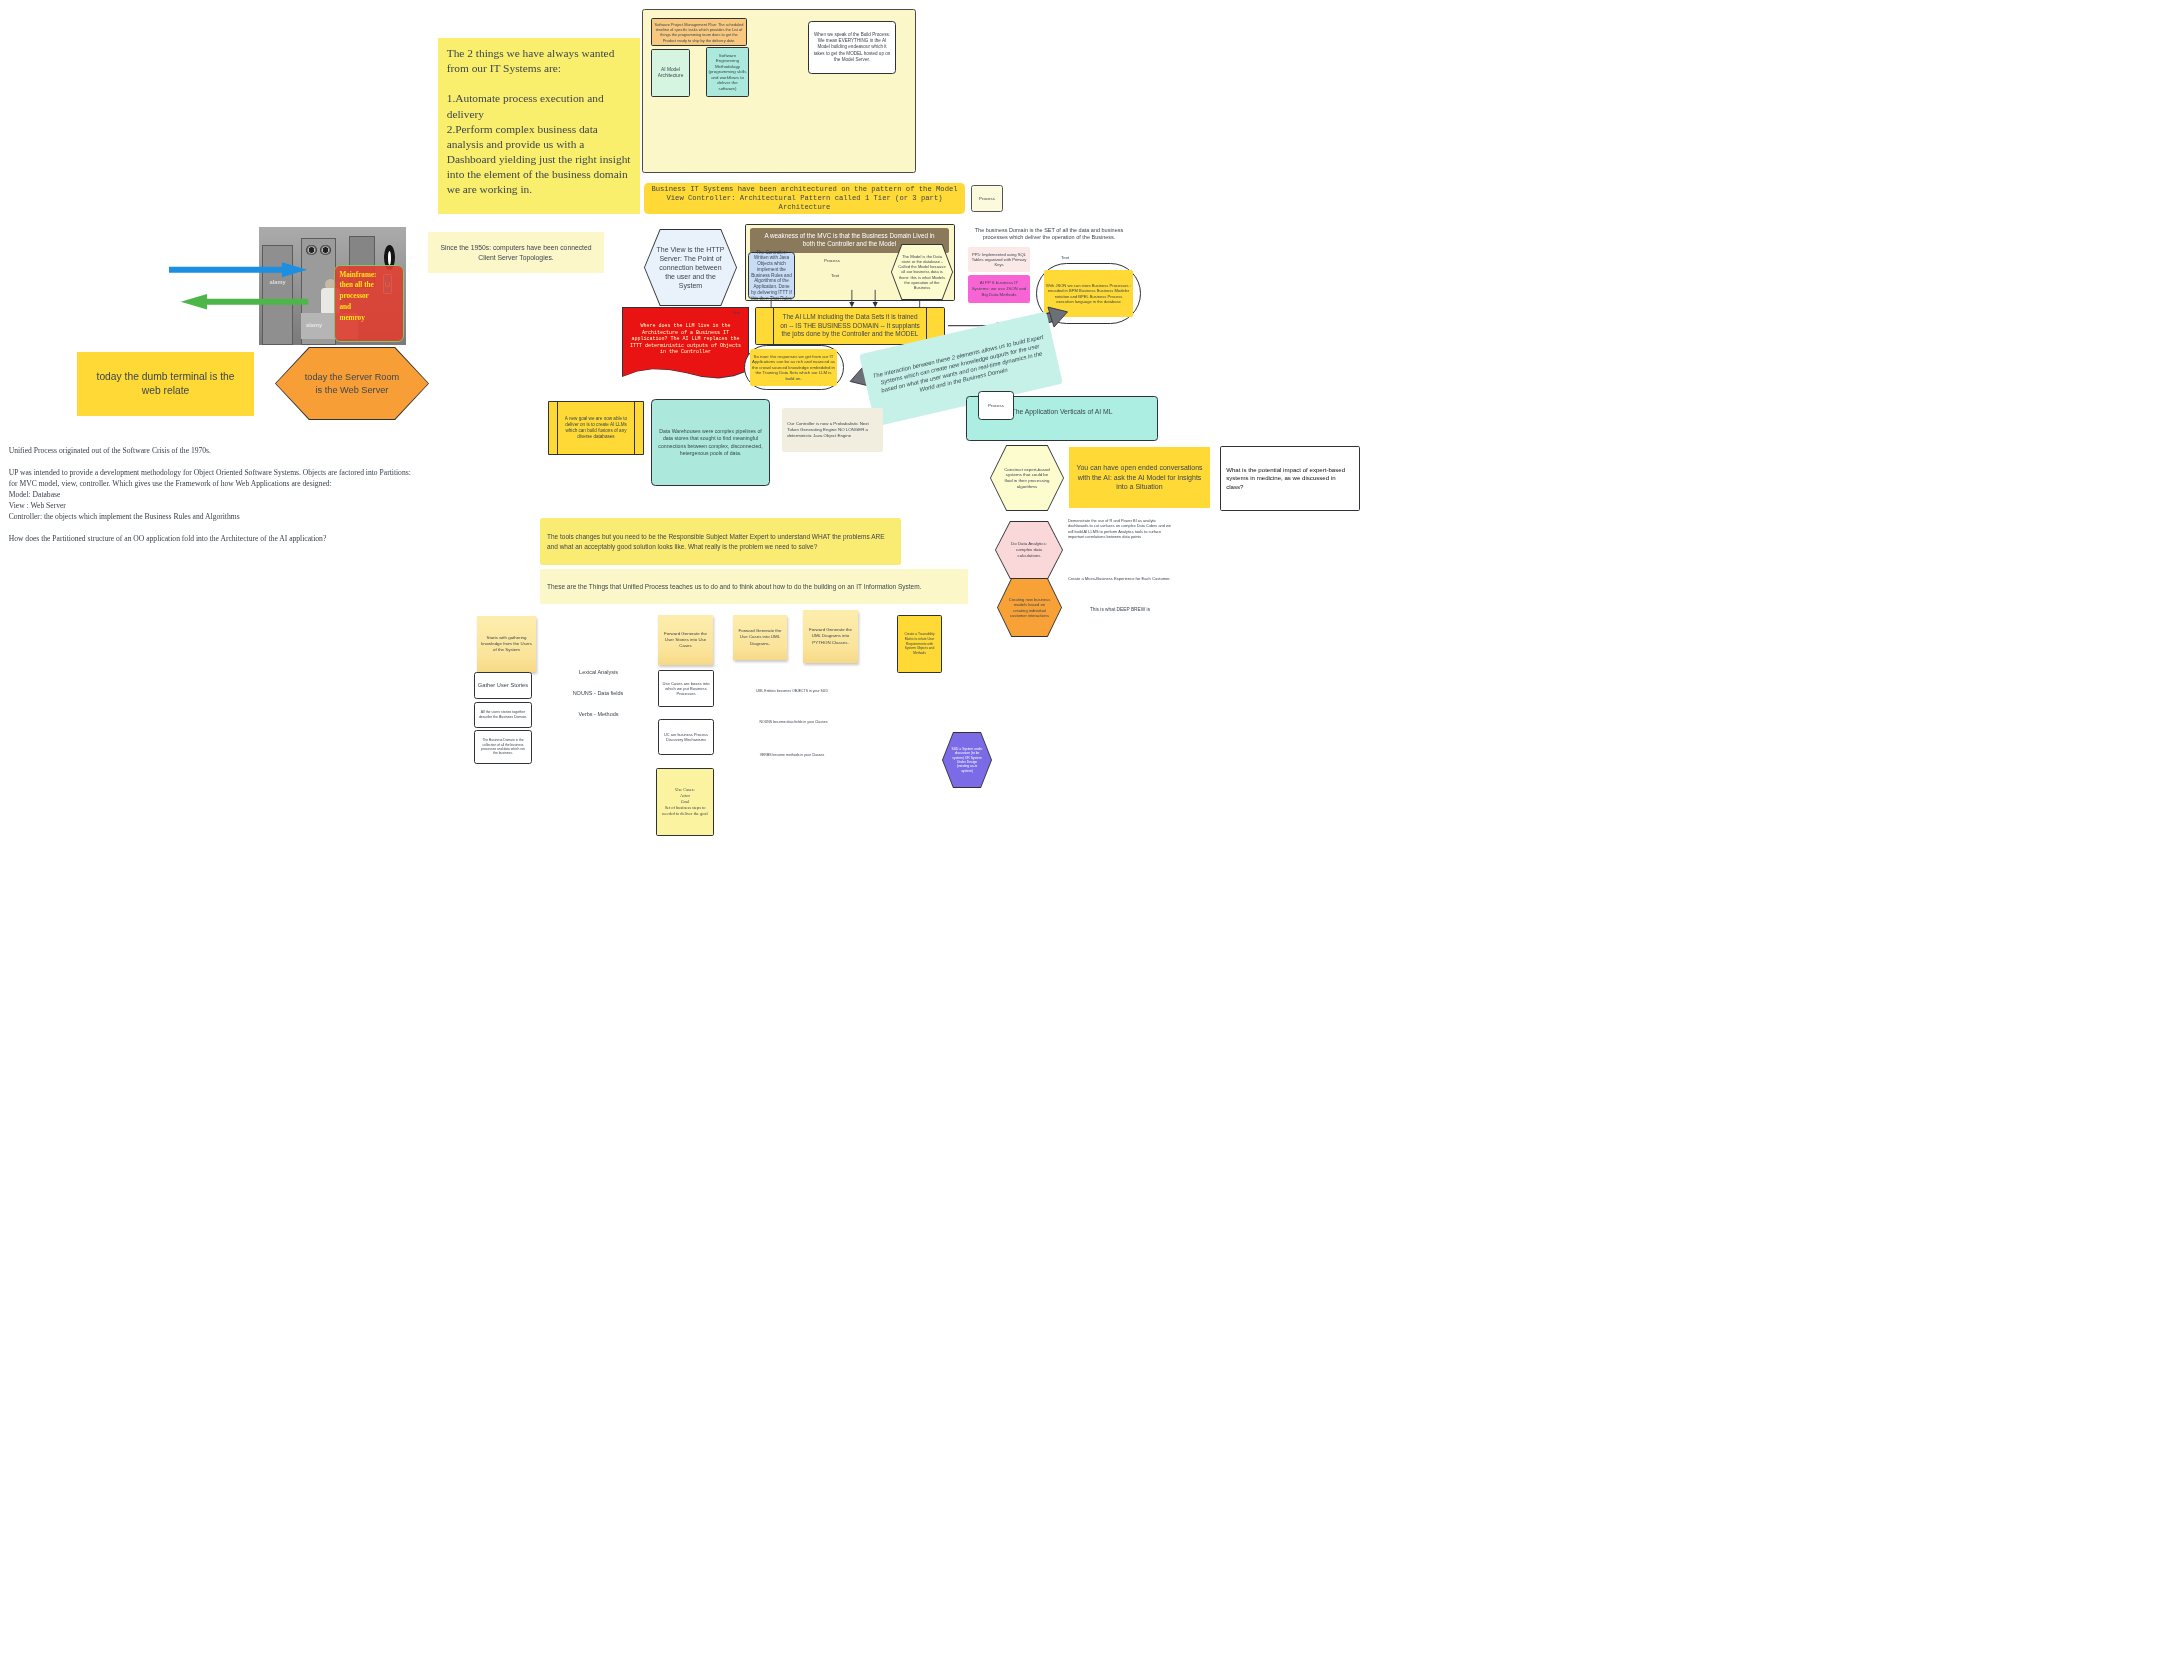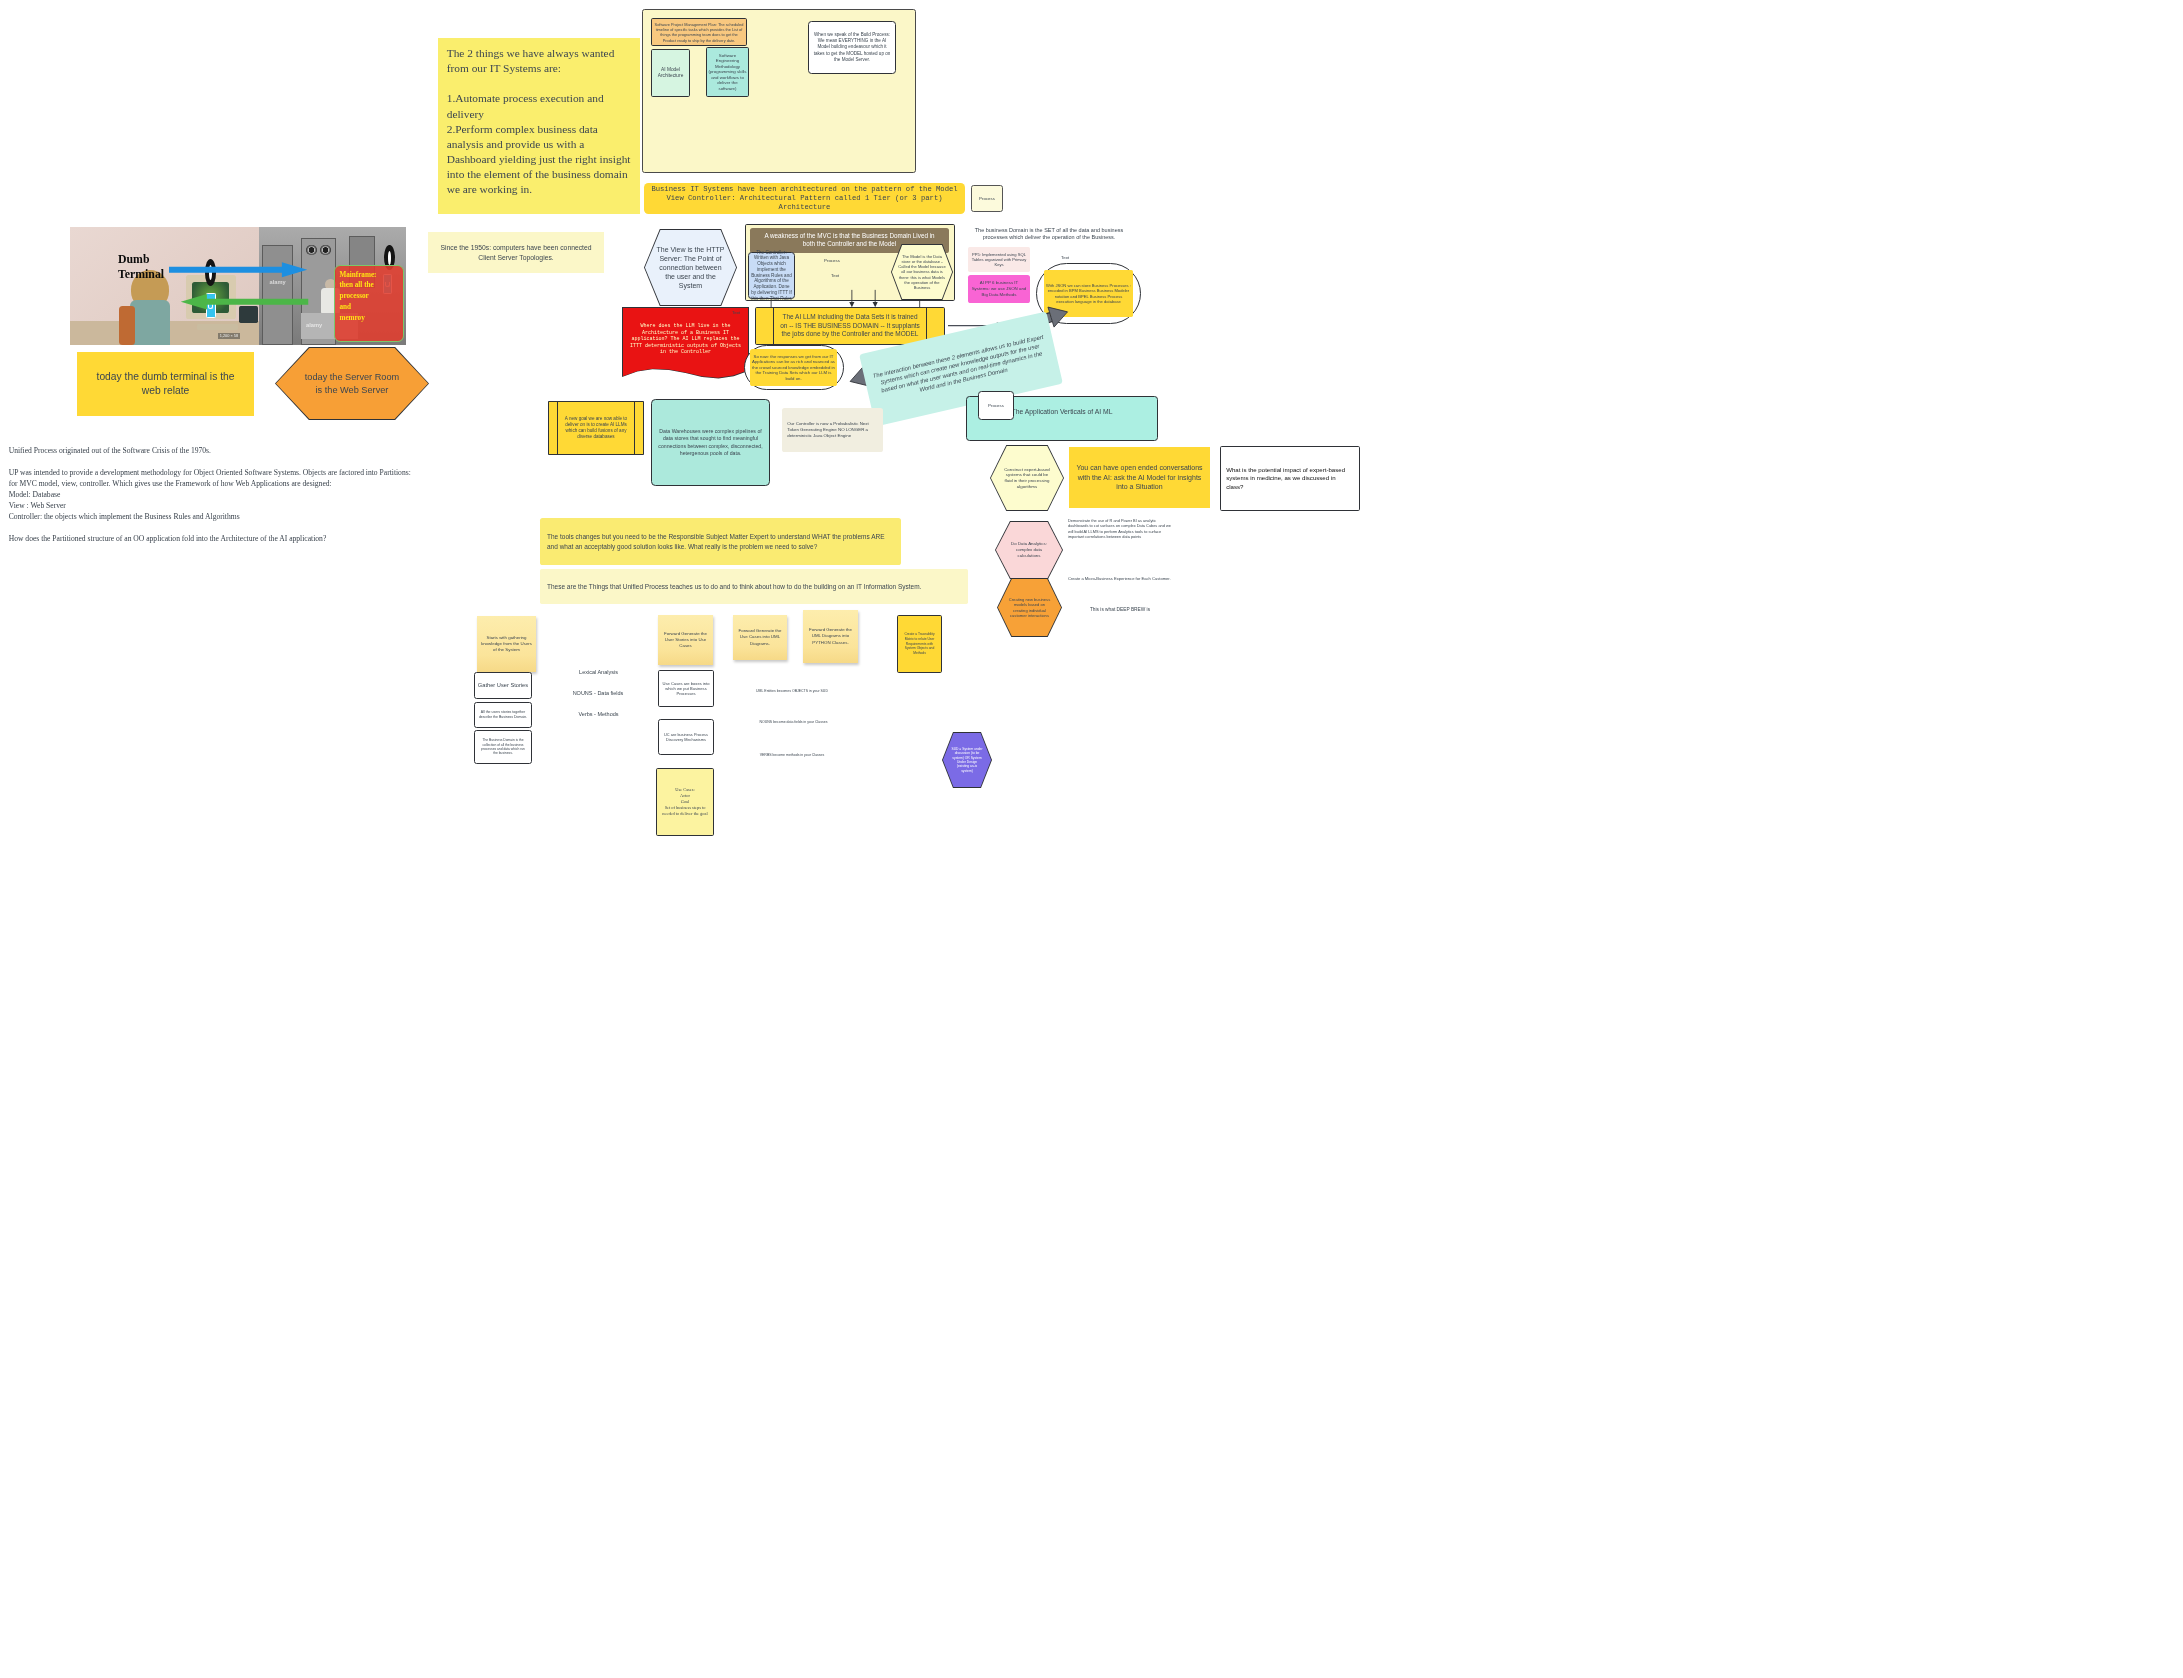--- a/index.html
+++ b/index.html
@@ -132,40 +132,20 @@
     <line x1="83" y1="173" x2="507" y2="37" stroke="#2F3237" stroke-width="24"></line>
     <line x1="83" y1="173" x2="507" y2="37" stroke="#6B6F78" stroke-width="19"></line>
     <polygon points="545,25 514,60 500,14" fill="#6B6F78" stroke="#2F3237" stroke-width="2"></polygon>
     <polygon points="45,185 90,196 76,150" fill="#6B6F78" stroke="#2F3237" stroke-width="2"></polygon>
   </svg>
 
   <div class="abs" style="left:865px;top:332px;width:192px;height:74px;background:#C6F1E8;border-radius:3.5px;transform:rotate(-13deg);display:flex;align-items:center;justify-content:center;text-align:center;">
     <span style="font-style:italic;font-size:5.9px;line-height:1.35;padding:0 7px;">The interaction berween these 2 elements allows us to build Expert Systems which can create new knowledge outputs for the user based on what the user wants and on real-time dynamics in the World and in the Business Domain</span>
   </div>
 
-  <div class="abs" style="left:70px;top:227px;width:190px;height:118px;background:linear-gradient(140deg,#E9D8D2 0%,#DEC8C0 100%);overflow:hidden;">
-    <div class="abs" style="left:0;top:94px;width:190px;height:24px;background:#CBB89C;"></div>
-    <div class="abs" style="left:116px;top:48px;width:50px;height:44px;background:#D8CBAF;border-radius:2.6px;"></div>
-    <div class="abs" style="left:122px;top:55px;width:37px;height:31px;background:radial-gradient(circle at 50% 45%,#67A83F 0%,#2E5B36 75%);border-radius:2.6px;"></div>
-    <div class="abs" style="left:127px;top:97px;width:41px;height:6.1px;background:#C9BCA0;border-radius:1.3px;"></div>
-    <div class="abs" style="left:169px;top:79px;width:19px;height:16.6px;background:#2E3A3C;border-radius:1.7px;"></div>
-    <div class="abs" style="left:61px;top:43px;width:38px;height:39px;background:#C59B55;border-radius:50% 50% 45% 45%;"></div>
-    <div class="abs" style="left:60px;top:73px;width:40px;height:45px;background:#7EA7A1;border-radius:6.1px 6.1px 0 0;"></div>
-    <div class="abs" style="left:49px;top:79px;width:15.7px;height:39px;background:#BF6A33;border-radius:3.5px;"></div>
-    <div class="abs pre" style="left:48px;top:25px;width:96px;font-size:11.8px;font-weight:bold;color:#0b0b0b;line-height:1.25;">Dumb
-Terminal</div>
-    <div class="abs" style="left:148px;top:106px;font-size:3.9px;color:#eee;background:rgba(60,60,60,.5);padding:0.4px 1.7px;">
-      <span>1,200 × 58</span></div>
-    <div class="abs" style="left:135px;top:32px;width:11.4px;height:27px;background:#141414;border-radius:50%;">
-      <div class="abs" style="left:3.9px;top:6.1px;width:3.5px;height:15px;background:#fff;border-radius:50%;"></div>
-      </div>
-    <div class="abs" style="left:136px;top:66px;width:9.6px;height:24.5px;background:#35C4EE;border:0.9px solid #fff;border-radius:1.3px;">
-      <div class="abs" style="left:1.3px;top:9.6px;width:5.2px;height:5.2px;border:1.1px solid #fff;border-top:none;border-radius:0 0 4.4px 4.4px;"></div>
-      </div>
-  </div>
   <div class="abs" style="left:259px;top:227px;width:147px;height:118px;background:linear-gradient(180deg,#ABABAB 0%,#7A7A7A 100%);overflow:hidden;">
     <div class="abs" style="left:2.6px;top:17.5px;width:31px;height:100px;background:#8F8F8F;border:0.4px solid #5c5c5c;"></div>
     <div class="abs" style="left:42px;top:11px;width:35px;height:107px;background:#9B9B9B;border:0.4px solid #5c5c5c;"></div>
     <div class="abs" style="left:90px;top:8.7px;width:26px;height:52px;background:#858585;border:0.4px solid #5c5c5c;"></div>
     <div class="abs" style="left:47px;top:17.5px;width:10.5px;height:10.5px;background:radial-gradient(circle,#222 35%,#bbb 40%,#333 70%);border-radius:50%;"></div>
     <div class="abs" style="left:61px;top:17.5px;width:10.5px;height:10.5px;background:radial-gradient(circle,#222 35%,#bbb 40%,#333 70%);border-radius:50%;"></div>
     <div class="abs" style="left:66px;top:52px;width:10.5px;height:10.5px;background:#C8B9A6;border-radius:50%;"></div>
     <div class="abs" style="left:62px;top:61px;width:19px;height:27px;background:#e8e8e4;border-radius:3.5px;"></div>
     <div class="abs" style="left:42px;top:86px;width:57px;height:26px;background:#B5B5B5;"></div>
     <div class="abs watermark" style="left:10.5px;top:52px;font-size:5.7px;"><span>alamy</span></div>

